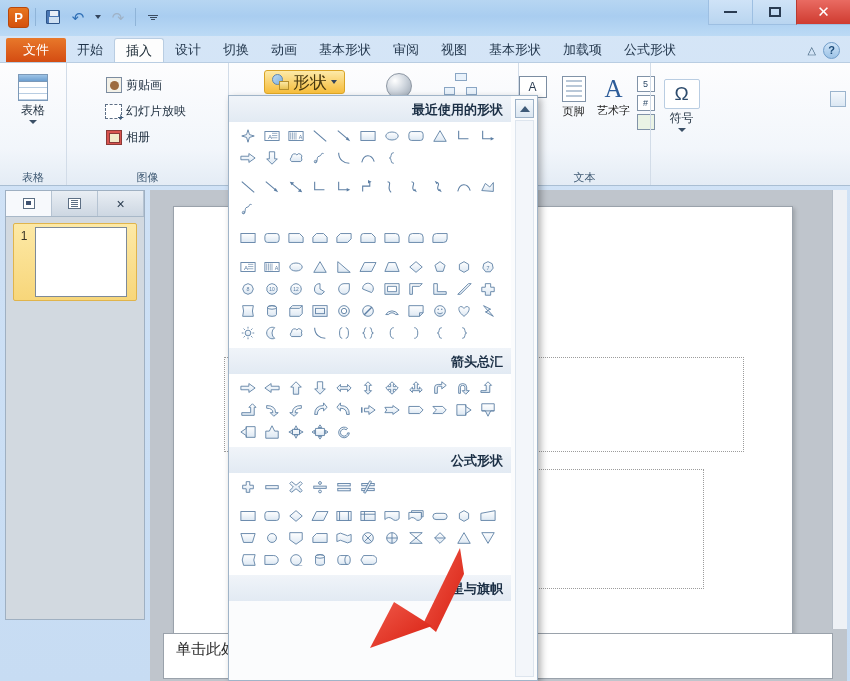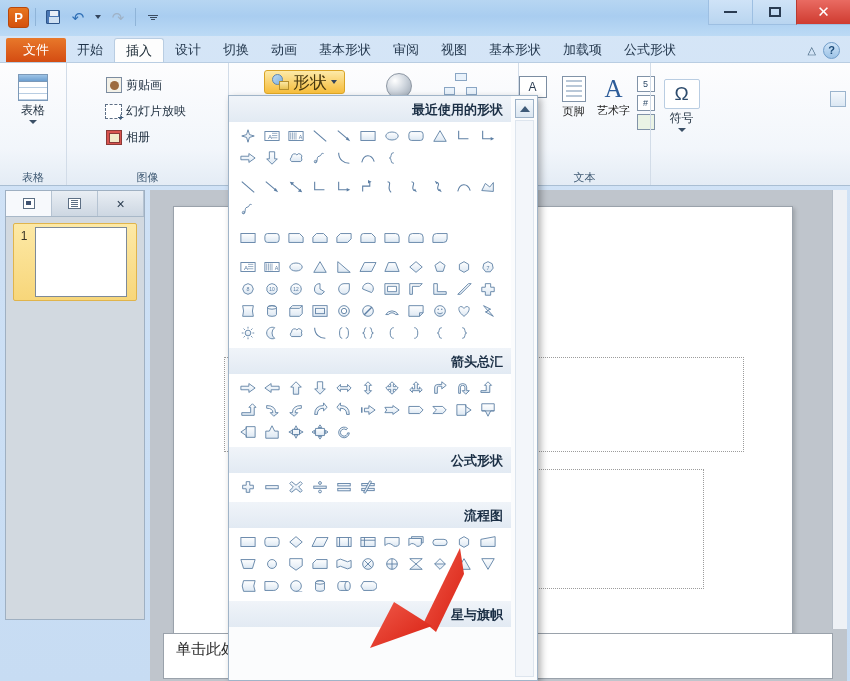--- a/index.html
+++ b/index.html
@@ -1754,21 +1754,20 @@
                     <stop offset="1" stop-color="#dde8f3"></stop>
                   </linearGradient>
                 </defs>
                 <rect x="3" y="5" width="14" height="2.6" fill="url(#sg)" stroke="#5d7fa4"></rect>
                 <rect x="3" y="10.5" width="14" height="2.6" fill="url(#sg)" stroke="#5d7fa4"></rect>
                 <path d="M12,2 L14,3 L7,16 L5,15 Z" fill="url(#sg)" stroke="#5d7fa4"></path>
               </svg>
             </div>
           </div>
         </div>
-        <div class="sect-title">流程图</div>
         <div class="sect-body">
           <div class="srow">
             <div class="scell">
               <svg width="18" height="16" viewBox="0 0 20 18">
                 <defs>
                   <linearGradient id="sg" x1="0" y1="0" x2="0" y2="1">
                     <stop offset="0" stop-color="#ffffff"></stop>
                     <stop offset="1" stop-color="#dde8f3"></stop>
                   </linearGradient>
                 </defs>

